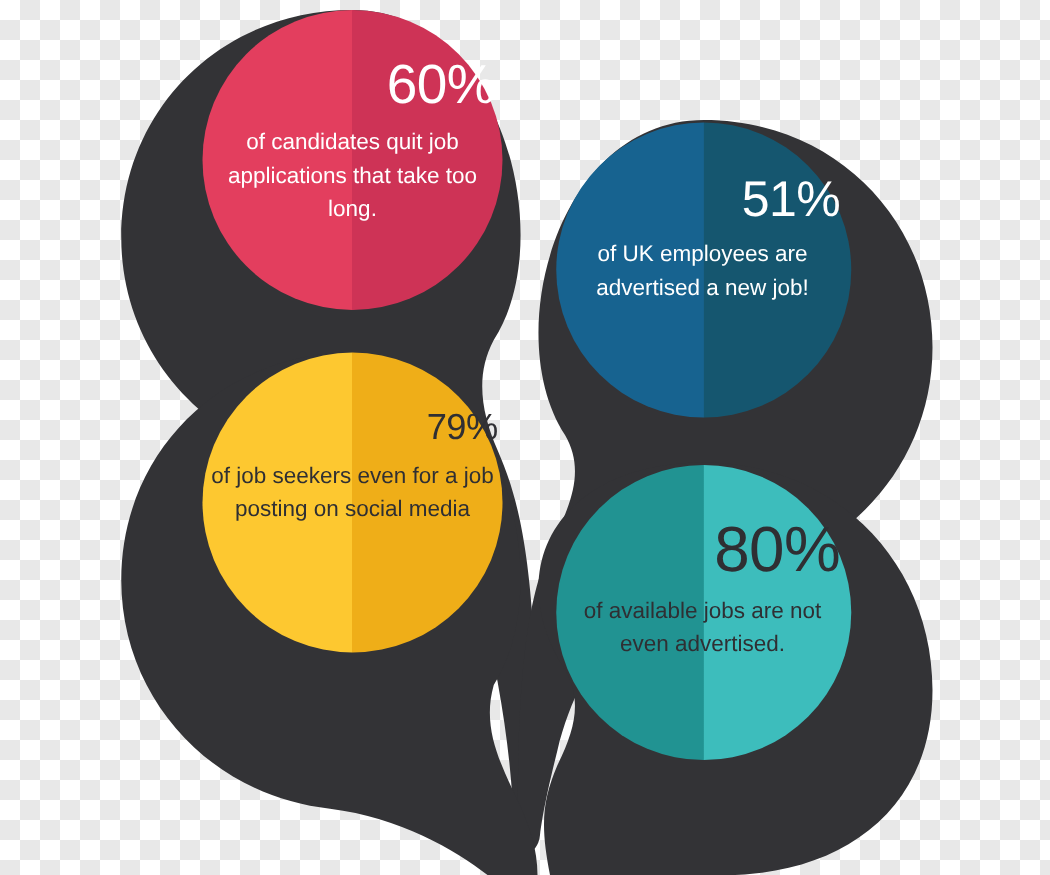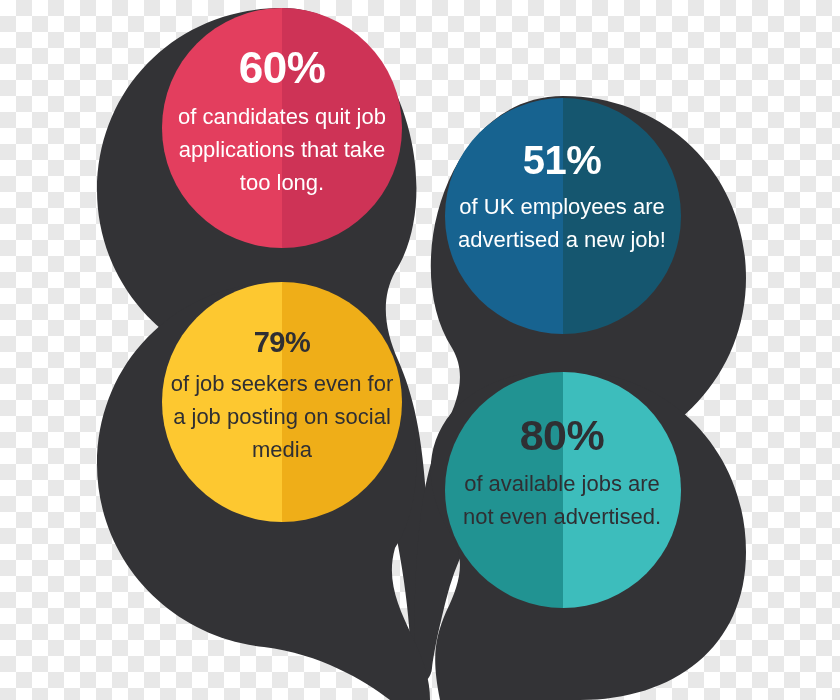--- a/index.html
+++ b/index.html
@@ -31,40 +31,41 @@
     width: 840px;
     height: 700px;
   }
   .bubble-text {
     position: absolute;
     text-align: center;
     pointer-events: none;
   }
   .pct {
     font-size: 43px;
-    font-weight: bold;
+    font-weight: normal;
     letter-spacing: -0.5px;
     line-height: 1;
     margin: 0 0 10px 0;
+    text-align: right;
   }
   .desc {
-    font-size: 22px;
+    font-size: 18px;
     line-height: 1.5;
     margin: 0;
   }
   
   #text-red   { left: 168px; top: 46px;  width: 228px; color: #ffffff; }
   #text-blue  { left: 452px; top: 140px; width: 220px; color: #ffffff; }
   #text-yellow{ left: 166px; top: 328px; width: 232px; color: #2f2f33; }
   #text-teal  { left: 452px; top: 414px; width: 220px; color: #2f2f33; }
 
   #text-red .pct    { font-size: 44px; }
   #text-blue .pct   { font-size: 40px; }
   #text-yellow .pct { font-size: 29px; }
-  #text-teal .pct   { font-size: 43px; }
+  #text-teal .pct   { font-size: 51px; }
 </style>
 </head>
 <body>
 
 <div id="infographic">
 
   <svg id="pins-svg" viewBox="0 0 840 700" xmlns="http://www.w3.org/2000/svg">
     <defs>
 
       <linearGradient id="grad-red" x1="0" y1="0" x2="1" y2="0">

